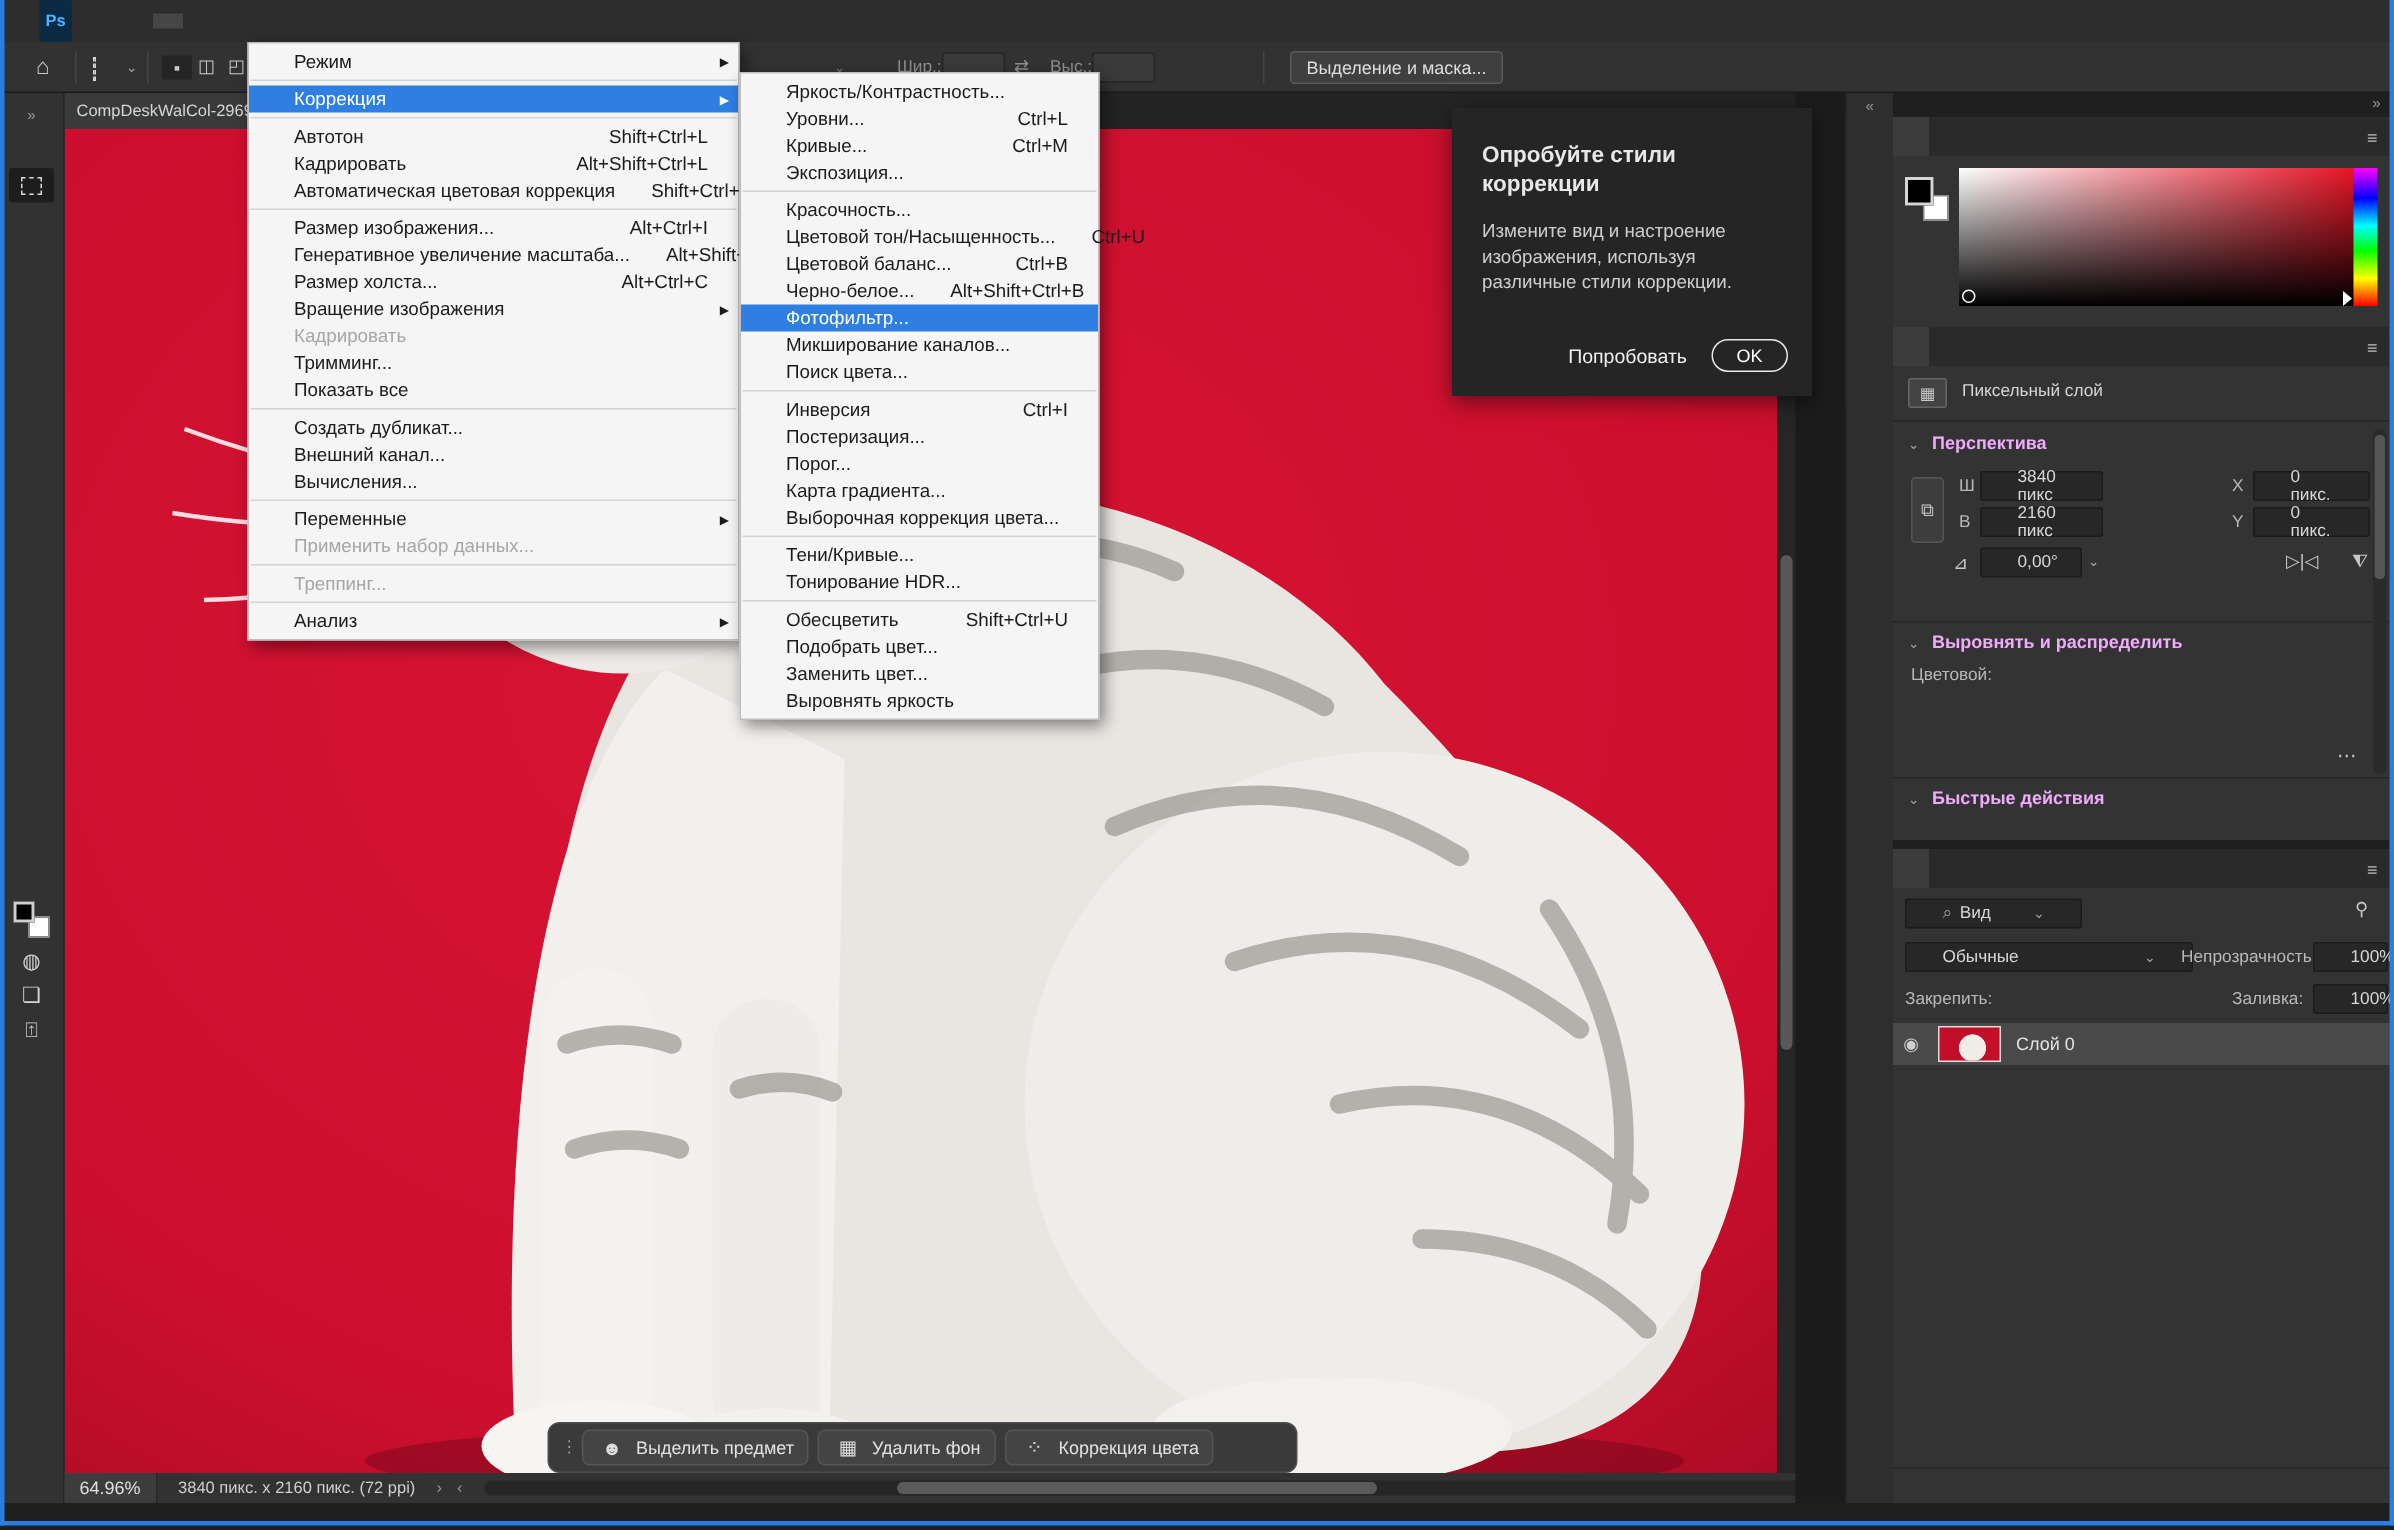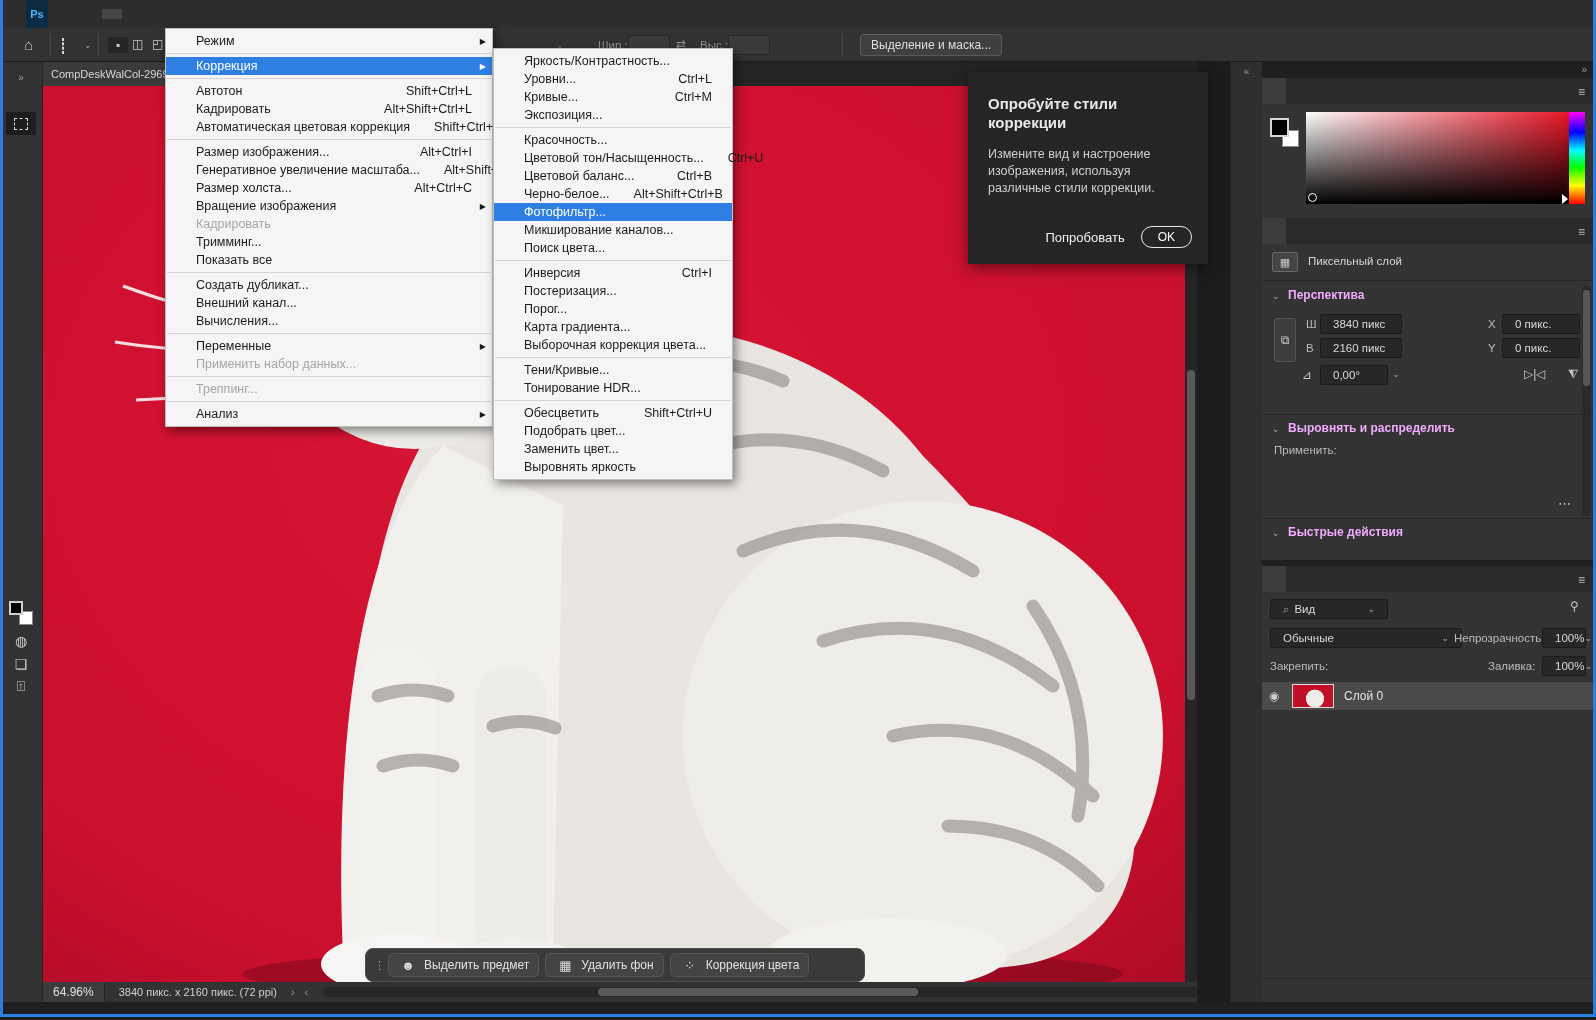--- a/index.html
+++ b/index.html
@@ -60,21 +60,21 @@
   .cm-ok{border:1.5px solid #e8e8e8;border-radius:12px;padding:3px 16px;font-size:12px;color:#fff;}
   
   .dockgap{left:1197px;top:62px;width:33px;height:940px;background:#1c1c1c;}
   .narrowdock{left:1230px;top:62px;width:32px;height:940px;background:#2e2e2e;border-left:1px solid #242424;color:#c4c4c4;}
   .paneldock{left:1262px;top:62px;width:331px;height:940px;background:#1f1f1f;}
   .panel{position:absolute;left:0;width:331px;background:#333333;}
   .ptabs{height:26px;background:#2a2a2a;display:flex;align-items:flex-end;}
   .ptab{height:26px;display:flex;align-items:center;padding:0 12px;font-size:12px;color:#9d9d9d;}
   .ptab.active{background:#3c3c3c;color:#f0f0f0;font-weight:bold;}
   .phamburger{position:absolute;right:8px;top:7px;color:#bdbdbd;font-size:12px;}
-  .field{background:#272727;border:1px solid #1b1b1b;border-radius:2px;color:#d8d8d8;font-size:11.5px;display:flex;align-items:center;padding:0 12px;height:20px;}
+  .field{background:#272727;border:1px solid #1b1b1b;border-radius:2px;color:#d8d8d8;font-size:11.5px;display:flex;align-items:center;padding:0 24px;height:20px;}
   .plabel{color:#b9b9b9;font-size:11.5px;}
   .sechead{color:#f0abfc;font-size:12px;font-weight:bold;}
   .chev{color:#a8a8a8;font-size:9px;}
   .alignicon{width:22px;height:20px;display:flex;align-items:center;justify-content:center;color:#c9c9c9;font-size:13px;}
   .pscroll{position:absolute;right:2px;width:9px;background:#2a2a2a;border-radius:4px;}
   .pscroll .pthumb{position:absolute;left:1px;width:7px;background:#555;border-radius:3px;}
   .layerrow{position:absolute;left:0;width:331px;height:28px;background:#4a4a4a;display:flex;align-items:center;color:#e4e4e4;font-size:12px;}
   .lthumb{width:42px;height:24px;margin:0 10px 0 6px;border:1px solid #dcdcdc;background:
      radial-gradient(circle at 55% 62%, #f0ede9 0 34%, rgba(0,0,0,0) 36%),#c20e28;}
   .eye{width:24px;text-align:center;color:#d0d0d0;font-size:12px;}
@@ -341,21 +341,21 @@
 
       <span class="abs icon" style="left:40px;top:150px;font-size:12px;">⊿</span>
       <span class="field abs" style="left:58px;top:147px;width:68px;">0,00°</span>
       <span class="abs chev" style="left:130px;top:151px;">⌄</span>
       <span class="abs icon" style="left:262px;top:149px;font-size:12px;">▷|◁</span>
       <span class="abs icon" style="left:306px;top:149px;font-size:12px;">⧨</span>
 
       <div class="abs" style="left:0;top:196px;width:331px;height:1px;background:#262626;"></div>
       <span class="abs chev" style="left:10px;top:206px;">⌄</span>
       <span class="abs sechead" style="left:26px;top:203px;">Выровнять и распределить</span>
-      <span class="abs plabel" style="left:12px;top:226px;">Применить:</span>
+      <span class="abs plabel" style="left:12px;top:226px;">Цветовой:</span>
       <div class="abs" style="left:12px;top:246px;display:flex;gap:8px;">
 
       <span class="alignicon"></span>
           <span class="alignicon"></span>
           <span class="alignicon"></span>
           <span class="alignicon"></span>
           <span class="alignicon"></span>
           <span class="alignicon"></span>
         </div>
       <span class="abs icon" style="left:296px;top:278px;font-size:13px;">⋯</span>

